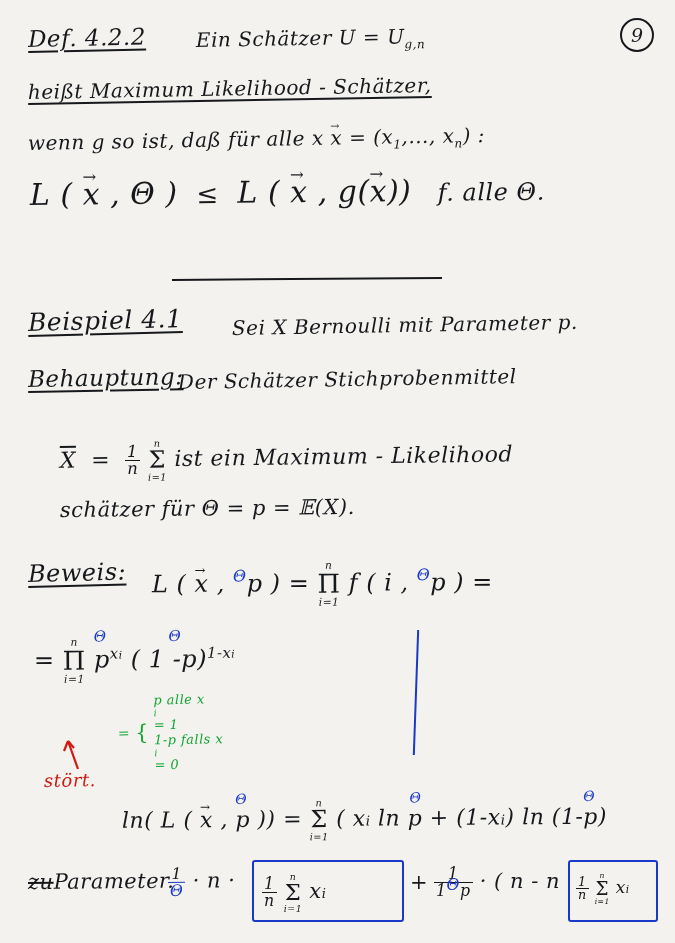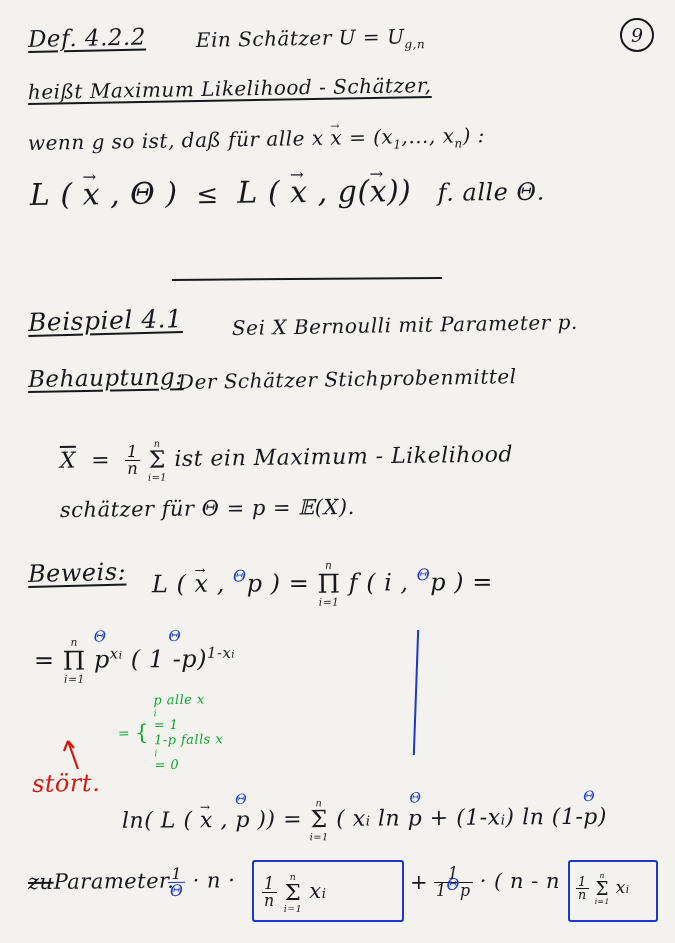--- a/index.html
+++ b/index.html
@@ -253,21 +253,21 @@
         </span>
     </span>
   </div>
 
   <div class="vbar"></div>
 
   <svg class="arrow-red" viewBox="0 0 24 36">
     <path d="M18 34 L8 6" stroke="#d01a12" stroke-width="2.2" fill="none"></path>
     <path d="M8 6 L4 16 M8 6 L14 13" stroke="#d01a12" stroke-width="2.2" fill="none"></path>
   </svg>
-  <div class="hw red" style="left:32px; top:772px; font-size:24px; transform:rotate(-1deg);">stört.</div>
+  <div class="hw red" style="left:44px; top:772px; font-size:18px; transform:rotate(-1deg);">stört.</div>
 
   <div class="hw" style="left:122px; top:800px; font-size:22px; transform:rotate(-0.5deg);">
     ln( L ( <span class="vec">x</span> ,
     <span style="position:relative;">
       <span class="blue" style="font-size:14px; position:absolute; top:-15px; left:0;">Θ</span>
       <span>p</span>
     </span>
     <span>)) =</span>
     <span class="sum">
       <span class="top">n</span>

